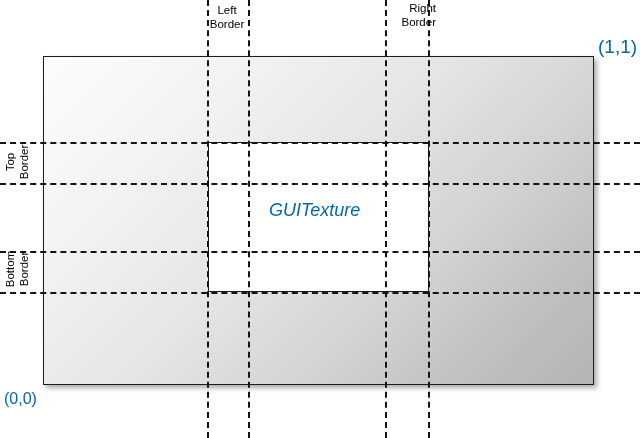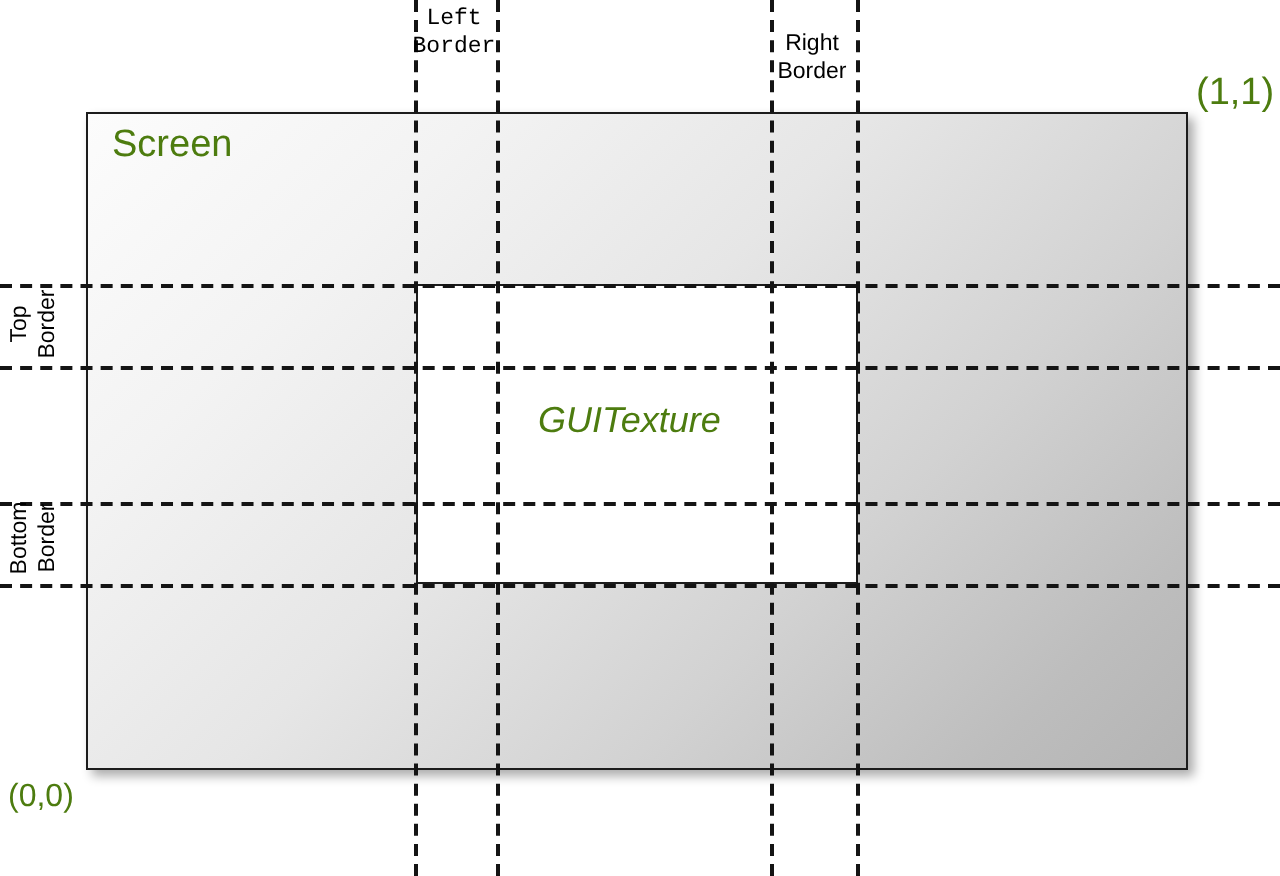--- a/index.html
+++ b/index.html
@@ -61,21 +61,21 @@
     position: absolute;
     left: 0;
     width: 640px;
     height: 0;
     border-top: 2.4px dashed #141414;
   }
 
   
   .label {
     position: absolute;
-    color: #4d7c0f;
+    color: #0369a1;
     white-space: nowrap;
   }
   .lbl-screen {
     left: 56px;
     top: 62px;
     font-size: 19px;
   }
   .lbl-texture {
     left: 269px;
     top: 200px;
@@ -94,22 +94,22 @@
   }
 
   
   .cap-h {
     position: absolute;
     font-size: 11.5px;
     line-height: 14px;
     text-align: center;
     width: 60px;
   }
-  .cap-left   { left: 197px; top: 3px; font-family: Liberation Mono, monospace; }
-  .cap-right  { left: 376px; top: 15px; }
+  .cap-left   { left: 197px; top: 3px; }
+  .cap-right  { left: 376px; top: 1px; text-align: right; }
 
   
   .cap-v {
     position: absolute;
     font-size: 11.5px;
     line-height: 14px;
     text-align: center;
     width: 64px;
     transform-origin: center center;
     transform: rotate(-90deg);
@@ -130,21 +130,20 @@
   <div class="vline" style="left:207px"></div>
   <div class="vline" style="left:248px"></div>
   <div class="vline" style="left:385px"></div>
   <div class="vline" style="left:428px"></div>
 
   <div class="hline" style="top:142px"></div>
   <div class="hline" style="top:183px"></div>
   <div class="hline" style="top:251px"></div>
   <div class="hline" style="top:292px"></div>
 
-  <div class="label lbl-screen">Screen</div>
 
   <div class="label lbl-texture">GUITexture</div>
 
   <div class="label lbl-topright">(1,1)</div>
 
   <div class="label lbl-bottomleft">(0,0)</div>
 
   <div class="cap-h cap-left">
     <span>Left</span><br>
     <span>Border</span>

